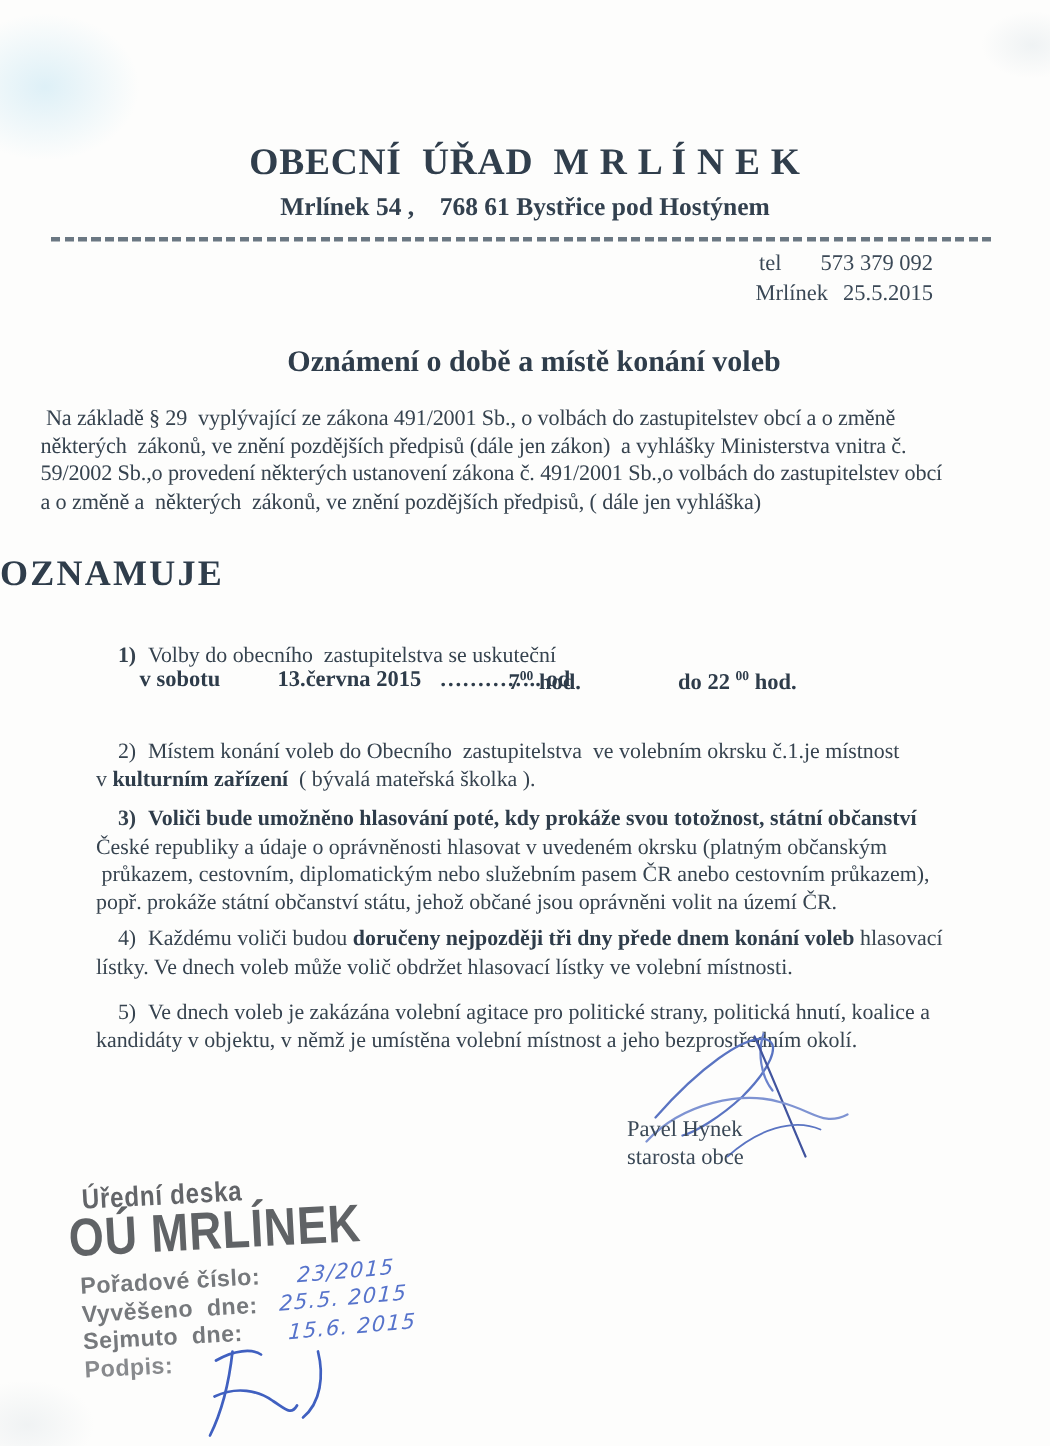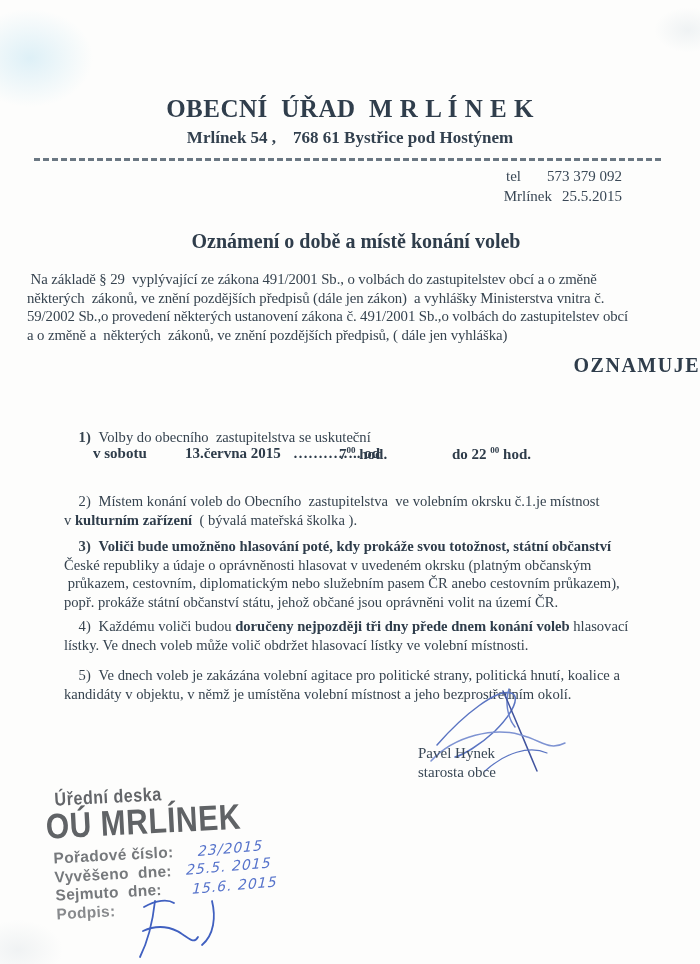--- a/index.html
+++ b/index.html
@@ -45,22 +45,22 @@
   .doc-title {
     position:absolute; top:230px; left:0; width:100%;
     text-align:center; font-size:20px; font-weight:700; color:#2f3d4b;padding-left:12px;
   }
   .intro {
     position:absolute; top:270px; left:27px; width:652px;
     font-size:14.8px; line-height:18.6px; letter-spacing:-0.1px;
     white-space:pre-wrap; color:#36434f;
   }
   .announce {
-    position:absolute; top:354px; left:0; width:100%;
-    text-align:right; font-size:20px; font-weight:700; letter-spacing:1.5px;
+    position:absolute; top:370px; left:0; width:100%;
+    text-align:left; font-size:24px; font-weight:700; letter-spacing:1.5px;
     color:#2f3d4b;
   }
 
   
   .item {
     position:absolute; left:30px; width:632px;
     font-size:14.6px; line-height:18.4px;
     padding-left:34px; text-indent:-34px;
     white-space:pre-wrap; color:#36434f;
   }

